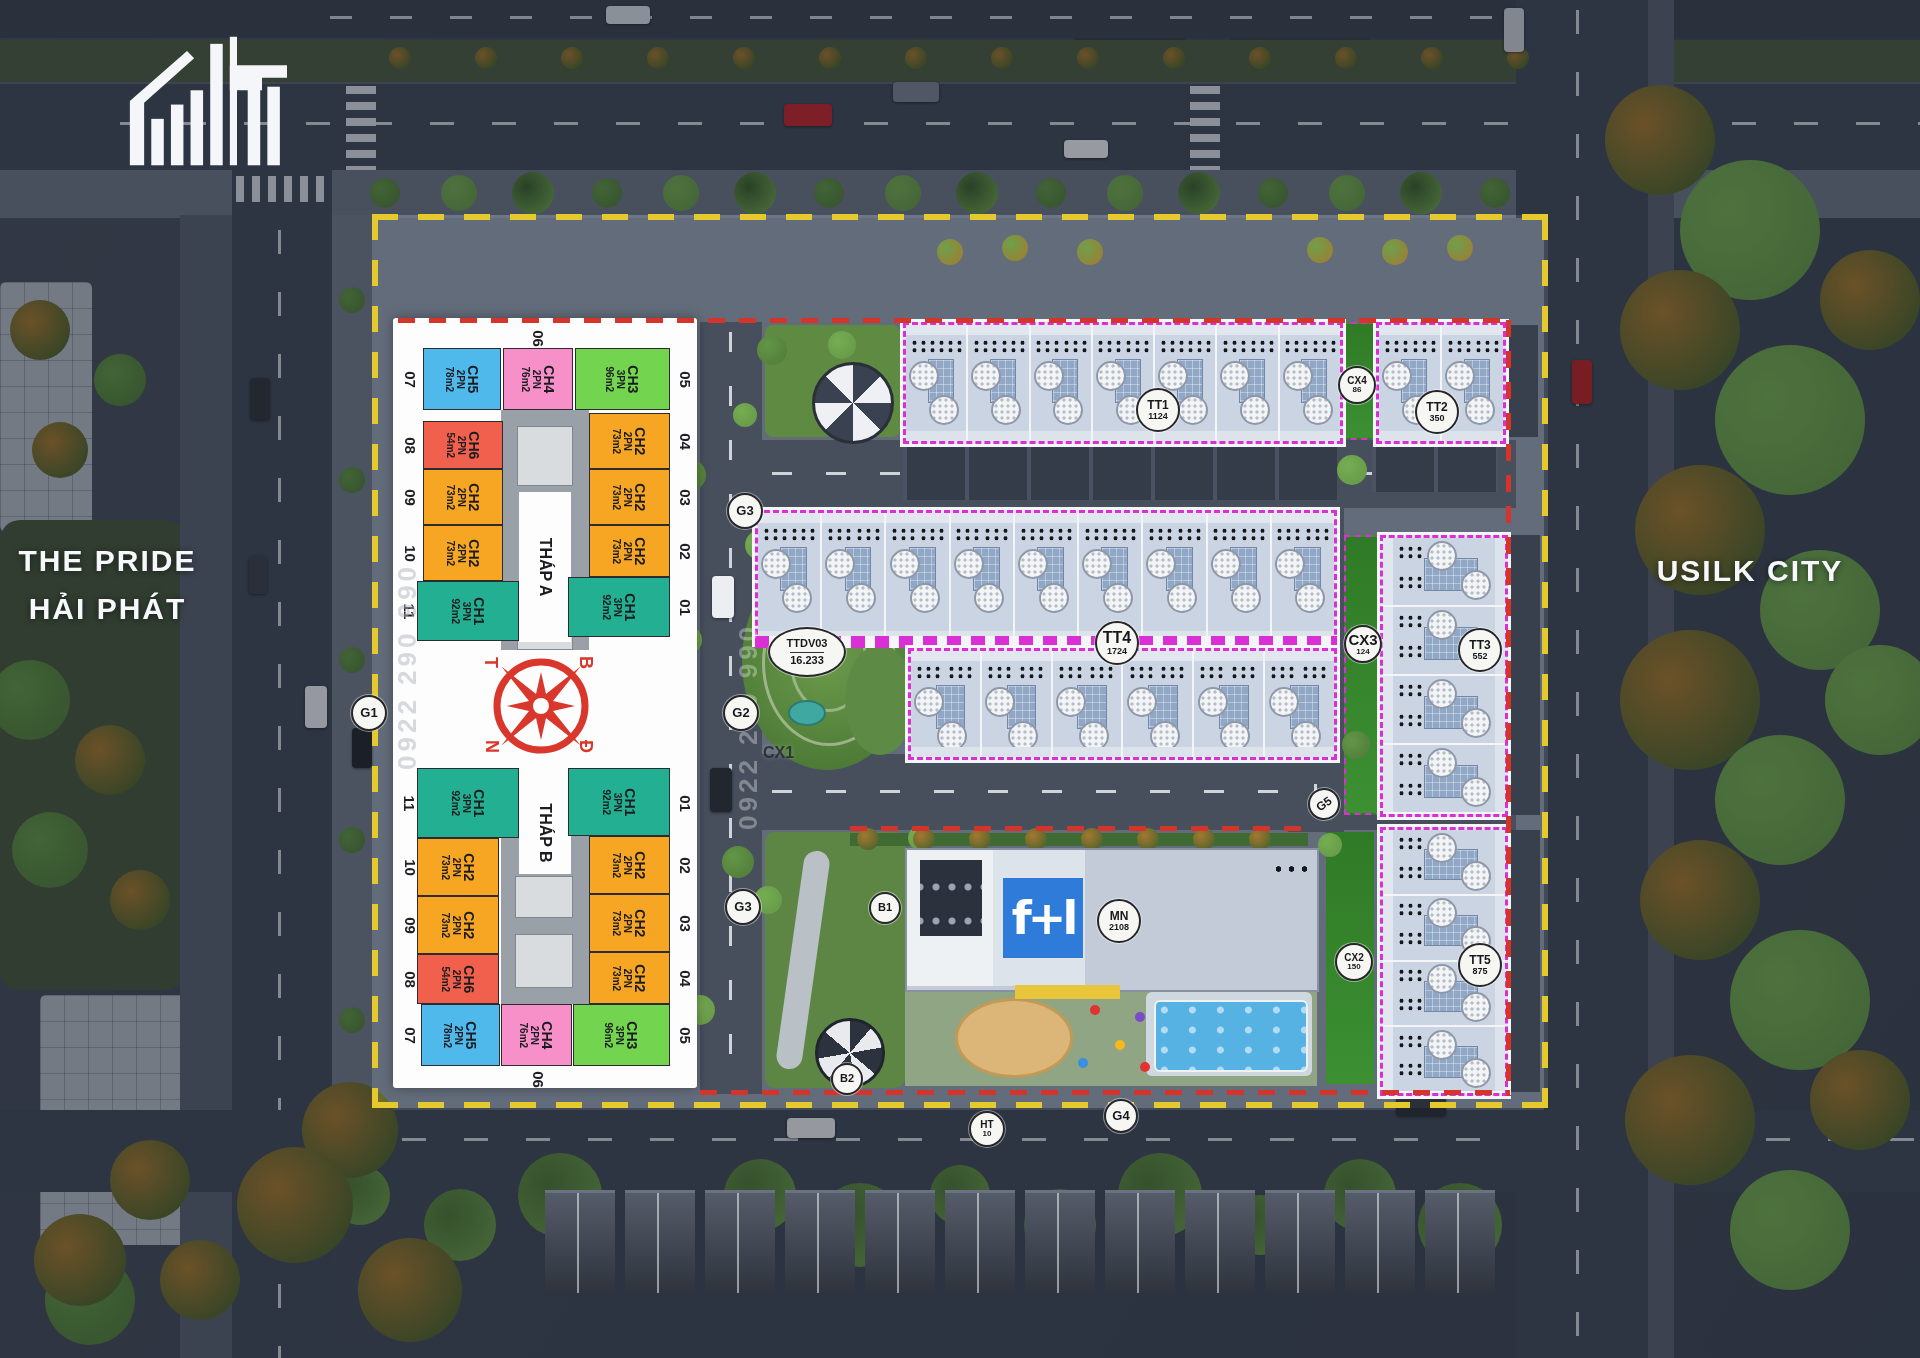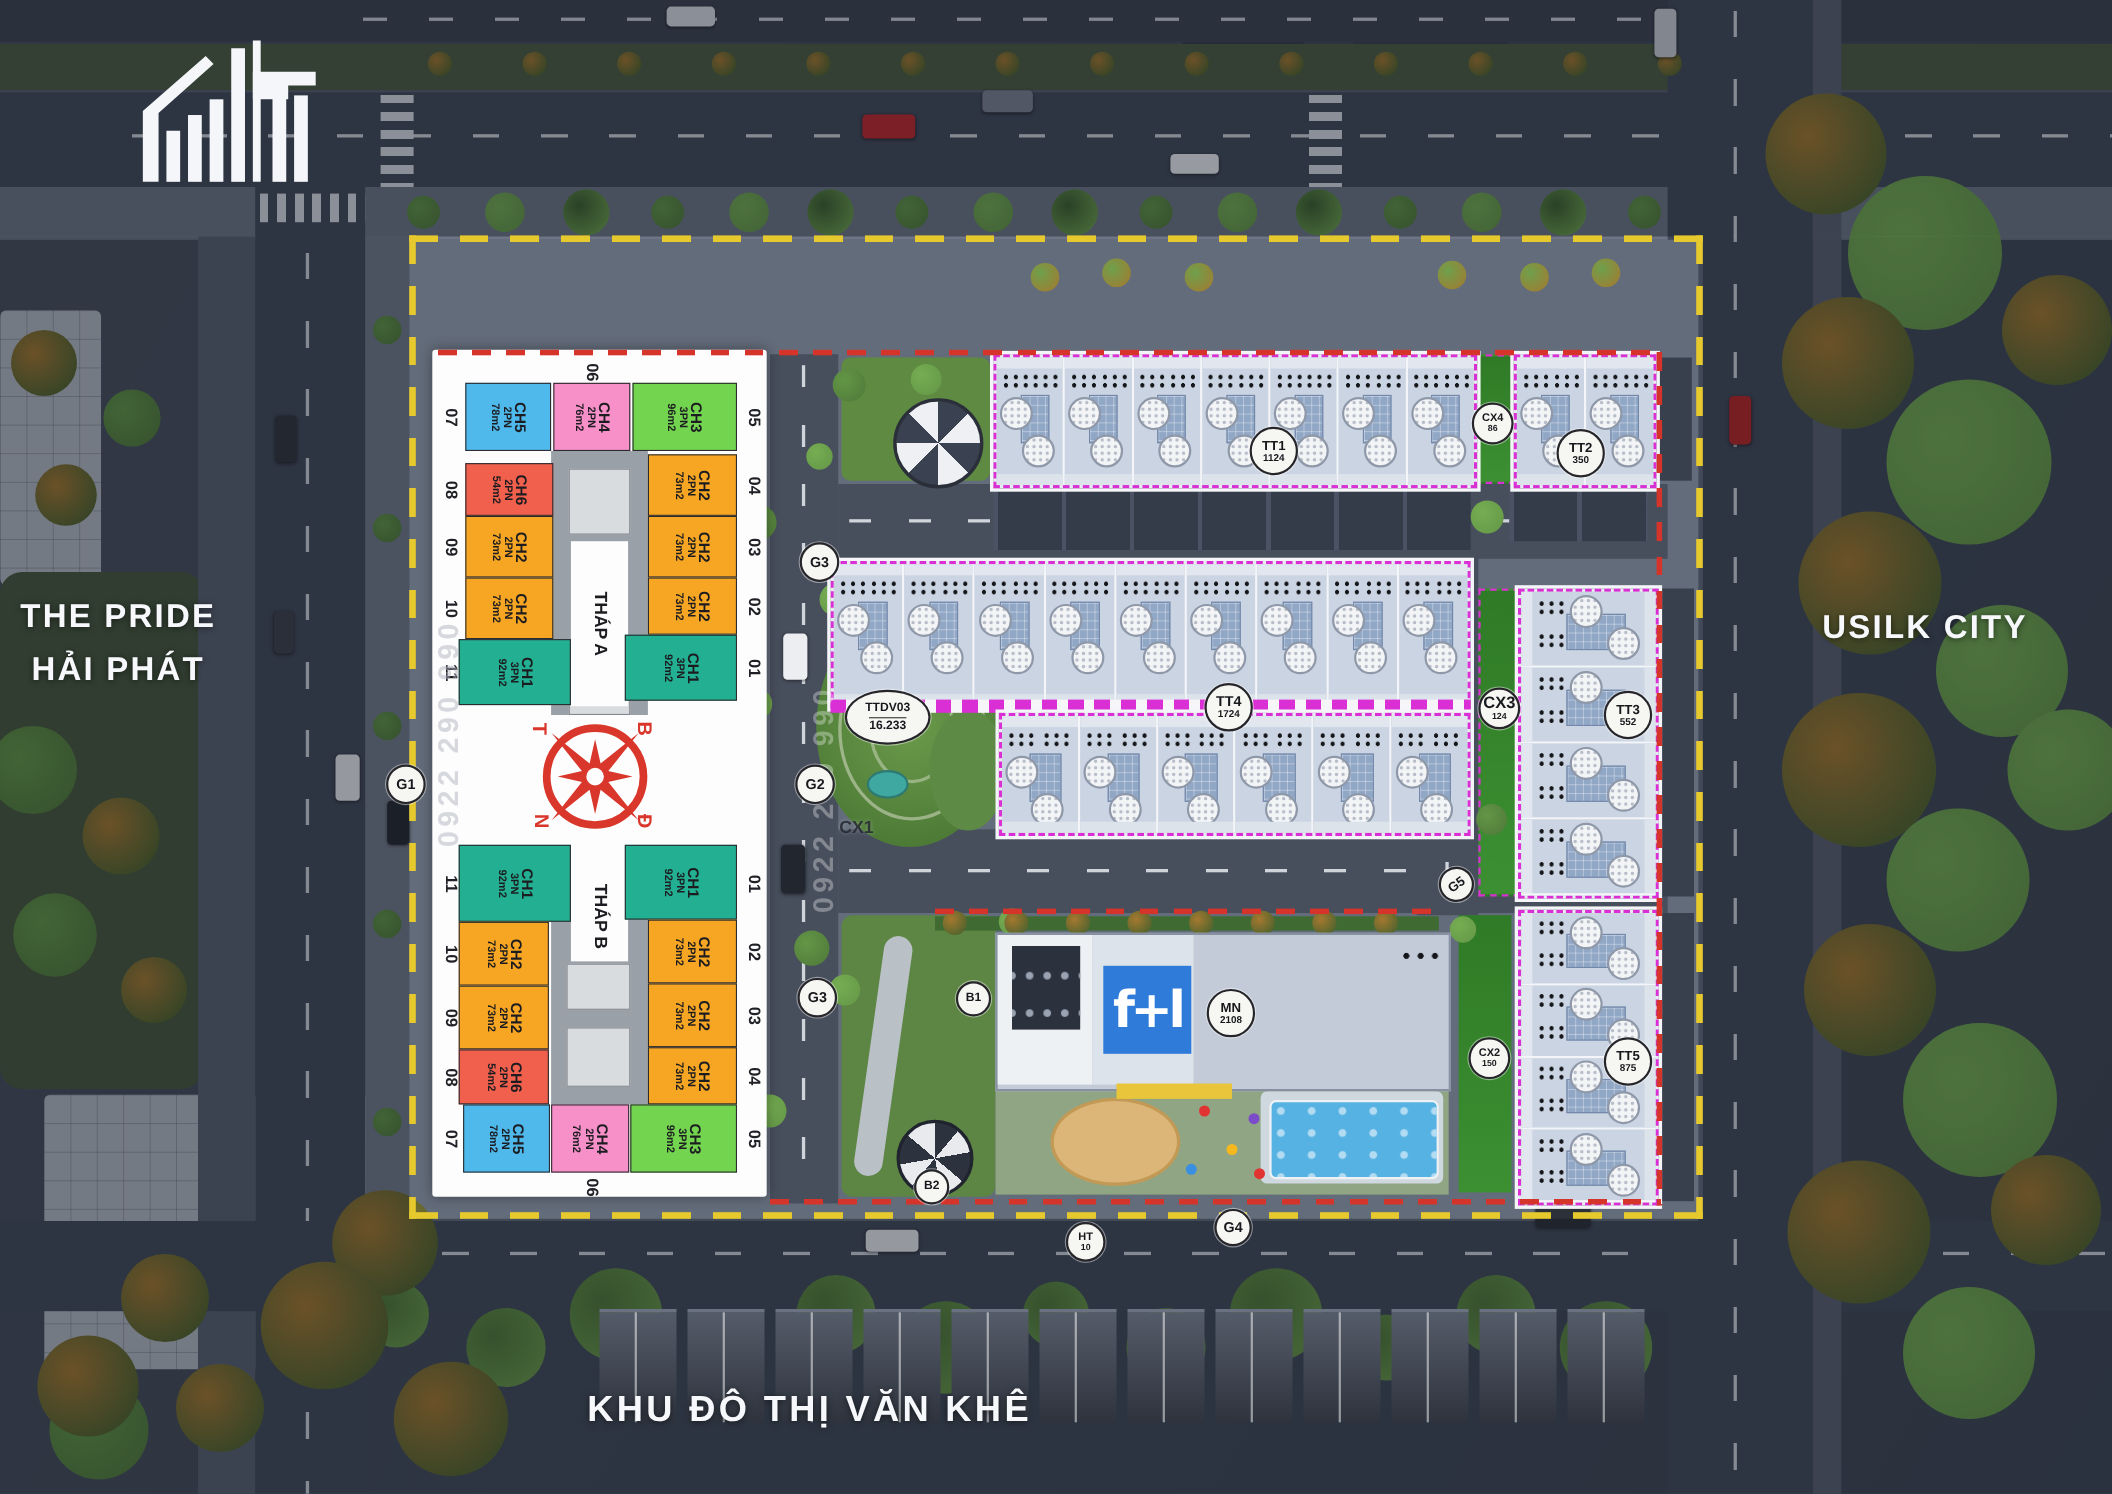--- a/index.html
+++ b/index.html
@@ -832,21 +832,21 @@
       </div>
       <div class="lc" style="position: absolute; left: 1415px; top: 390px; width: 40px; height: 40px;">
         <div class="a" style="font-size:12px">TT2</div>
         <div class="b" style="font-size:9px">350</div>
       </div>
       <div class="lc" style="position: absolute; left: 1458px; top: 628px; width: 40px; height: 40px;">
         <div class="a" style="font-size:12px">TT3</div>
         <div class="b" style="font-size:9px">552</div>
       </div>
       <div class="lc" style="position: absolute; left: 1095px; top: 621px; width: 40px; height: 40px;">
-        <div class="a" style="font-size:13px">TT4</div>
+        <div class="a" style="font-size:16px">TT4</div>
         <div class="b" style="font-size:9px">1724</div>
       </div>
       <div class="lc" style="position: absolute; left: 1458px; top: 943px; width: 40px; height: 40px;">
         <div class="a" style="font-size:12px">TT5</div>
         <div class="b" style="font-size:9px">875</div>
       </div>
       <div class="lc" style="position: absolute; left: 1338px; top: 366px; width: 34px; height: 34px;">
         <div class="a" style="font-size:10px">CX4</div>
         <div class="b" style="font-size:8px">86</div>
       </div>
@@ -896,21 +896,20 @@
       </div>
       <div class="abs" style="position: absolute; left: 763px; top: 744px; width: 40px; height: 20px; z-index: 6; font-weight: bold; font-size: 16px; color: rgba(35, 39, 48, 0.85); text-shadow: rgba(255, 255, 255, 0.3) 0px 0px 4px;">CX1</div>
     </div>
 
 
   <div class="bigtitle" style="left:0;top:544px;width:215px;font-size:30px;letter-spacing:2px;">THE PRIDE</div>
   <div class="bigtitle" style="left:0;top:592px;width:215px;font-size:30px;letter-spacing:2px;">HẢI PHÁT</div>
 
   <div class="bigtitle" style="left:1600px;top:554px;width:300px;font-size:30px;letter-spacing:2px;">USILK CITY</div>
 
-  <div class="bigtitle" style="left:386px;top:1262px;width:700px;font-size:33px;">KHU ĐÔ THỊ VĂN KHÊ</div>
 
   <svg class="abs" style="left:122px;top:26px;z-index:60;" width="180" height="150" viewBox="0 0 100 84">
     <g fill="#f4f6f9">
       <path d="M4 42 L36 14 L40 18 L12 43 L12 78 L4 78 Z"></path>
       <rect x="16" y="52" width="7" height="26"></rect>
       <rect x="27" y="44" width="7" height="34"></rect>
       <rect x="38" y="36" width="7" height="42"></rect>
       <rect x="49" y="10" width="7" height="68"></rect>
       <path d="M60 6 L64 6 L64 78 L60 78 Z"></path>
       <rect x="70" y="26" width="7" height="52"></rect>

